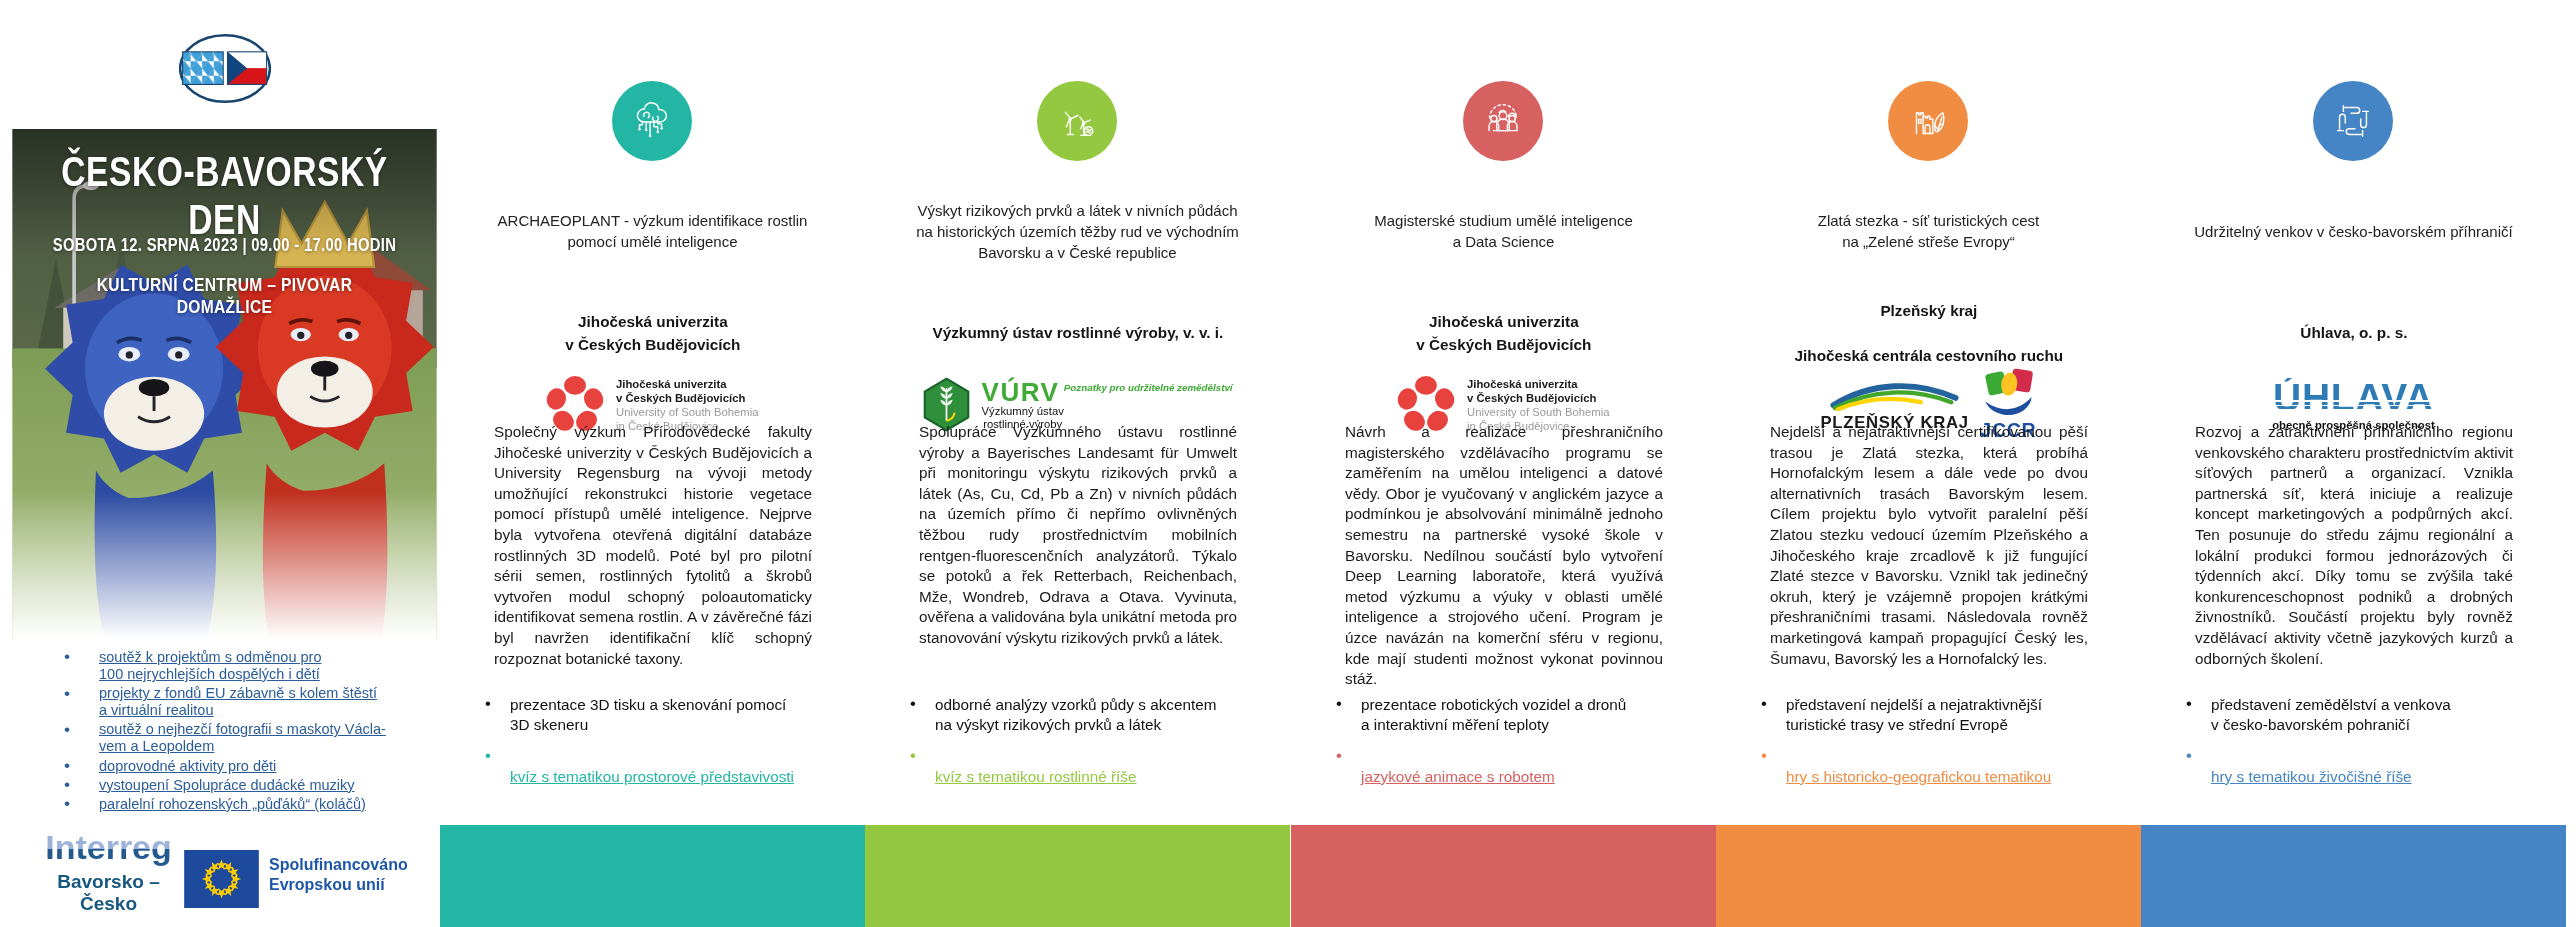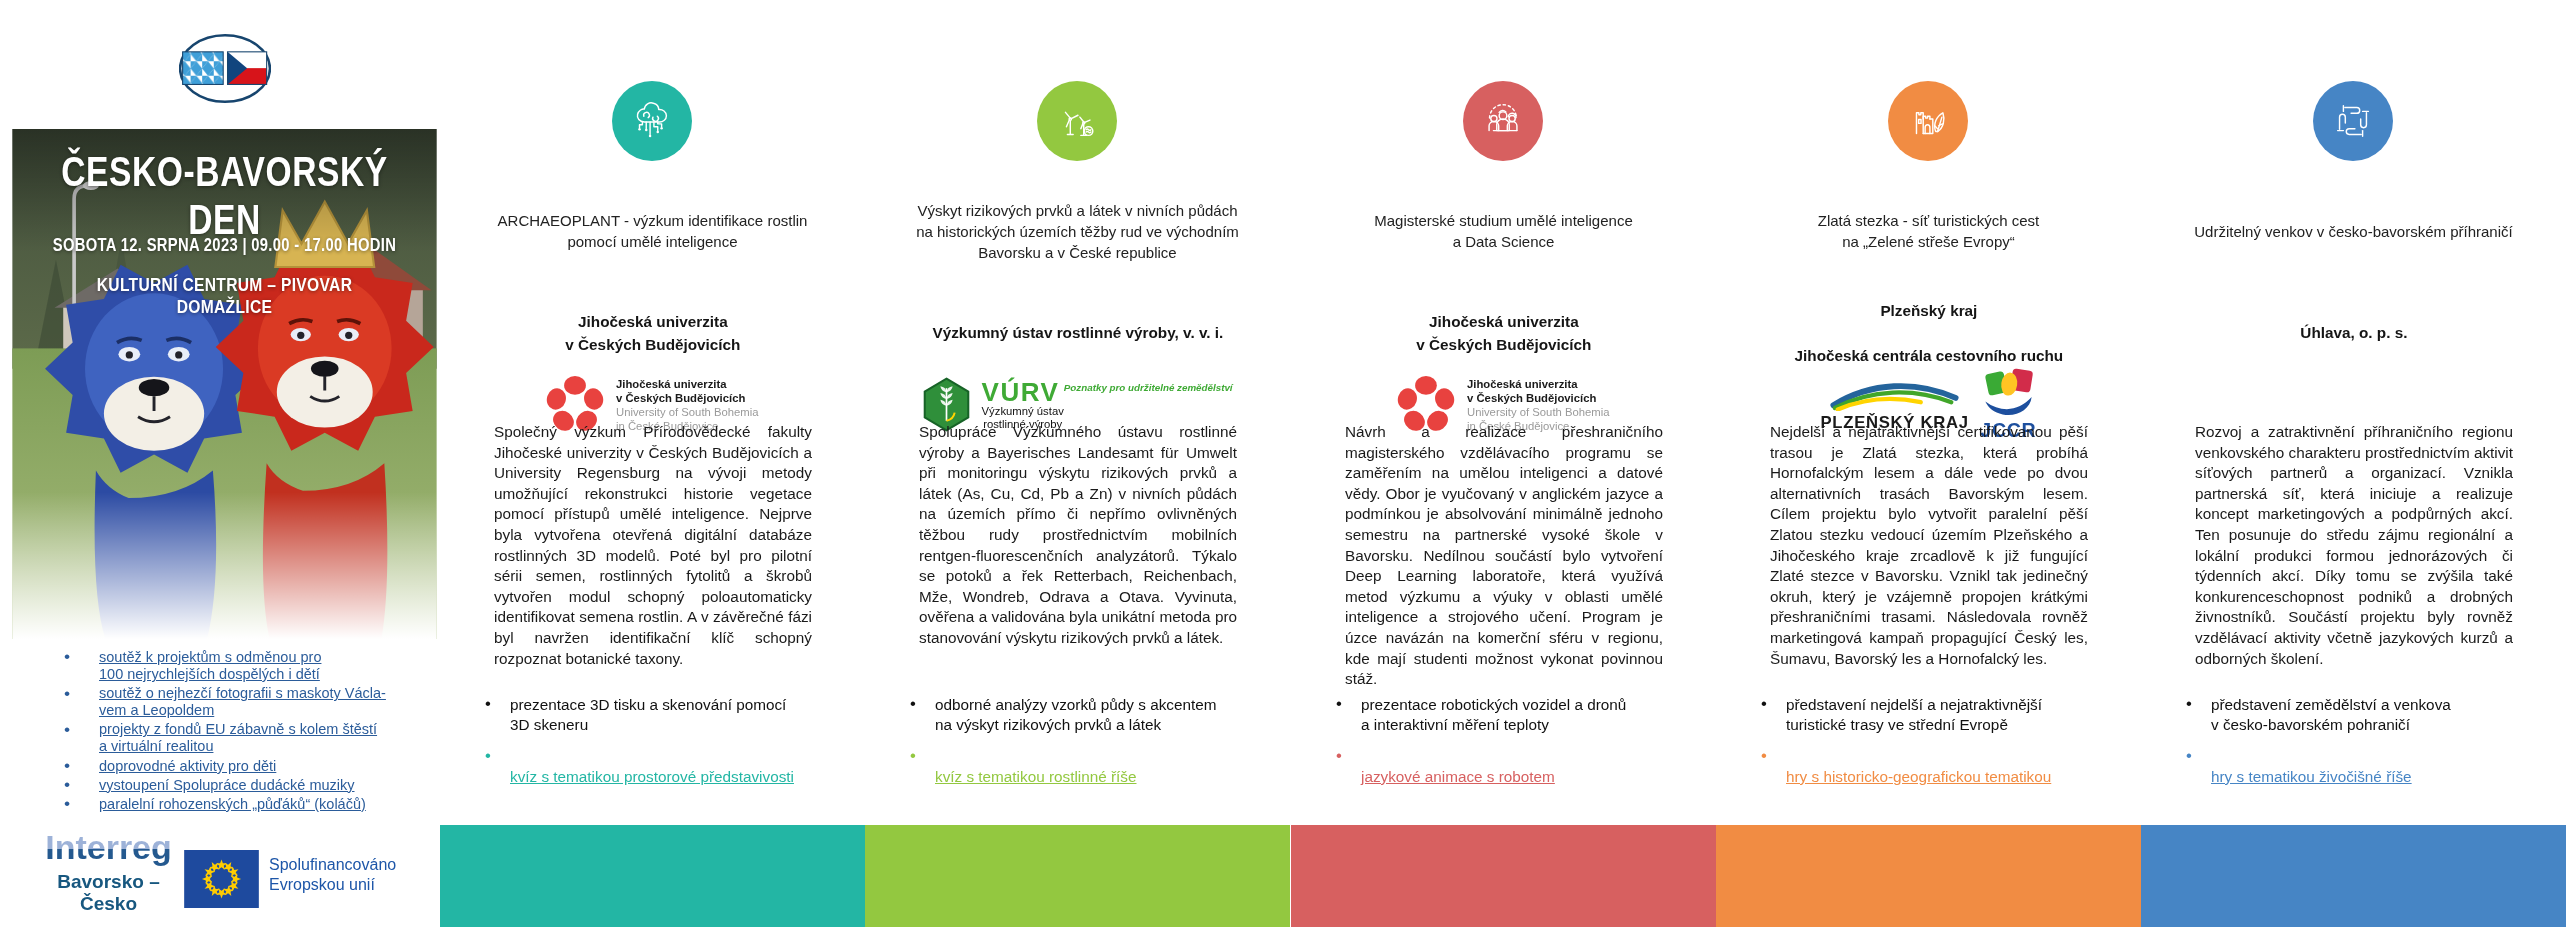--- a/index.html
+++ b/index.html
@@ -21,21 +21,21 @@
               color:#2b5c9a;font-size:14.5px;line-height:17px;}
   .activities li{position:relative;padding-left:57px;margin-bottom:2.2px;white-space:pre-line;text-decoration:underline;}
   .activities li::before{content:"•";position:absolute;left:22px;top:-0.7px;font-size:17.4px;}
 
   .interreg{position:absolute;left:36px;top:830px;width:145px;text-align:center;}
   .interreg-word{font-size:34px;font-weight:bold;line-height:1.05;letter-spacing:0;
      background:linear-gradient(#9db2d8 0 52%,#24598f 52% 100%);
      -webkit-background-clip:text;background-clip:text;color:transparent;}
   .interreg-region{font-size:19px;font-weight:bold;color:#17577f;margin-top:5.8px;}
   .eu-flag{position:absolute;left:184px;top:850px;width:75px;height:58px;}
-  .eu-text{position:absolute;left:269px;top:855px;font-size:16px;font-weight:normal;color:#1d56a8;
+  .eu-text{position:absolute;left:269px;top:855px;font-size:16px;font-weight:bold;color:#1d56a8;
            line-height:20.4px;white-space:pre-line;}
 
   
   .col{position:absolute;top:0;width:425px;height:928px;}
   .circle{position:absolute;left:172px;top:81px;width:80px;height:80px;border-radius:50%;
           background:var(--accent);display:flex;align-items:center;justify-content:center;}
   .circle svg{width:48px;height:48px;}
   .ptitle{position:absolute;left:29px;top:188px;width:367px;height:86px;display:flex;
           align-items:center;justify-content:center;text-align:center;font-size:15px;
           line-height:21px;color:#222;white-space:pre-line;}
@@ -175,24 +175,24 @@
         <rect x="0" y="500" width="584" height="202" fill="url(#fade)"></rect>
       </svg>
       <div class="ph-head event-title" style="position:absolute;">ČESKO-BAVORSKÝ DEN</div>
       <div class="ph-head event-date" style="position:absolute;">SOBOTA 12. SRPNA 2023  |  09.00 - 17.00 HODIN</div>
       <div class="ph-head event-venue" style="position:absolute;">KULTURNÍ CENTRUM – PIVOVAR DOMAŽLICE</div>
     </div>
 
     <ul class="activities">
       <li>soutěž k projektům s odměnou pro
 100 nejrychlejších dospělých i dětí</li>
+      <li>projekty z fondů EU zábavně s kolem štěstí
+a virtuální realitou</li>
       <li>soutěž o nejhezčí fotografii s maskoty Václa-
 vem a Leopoldem</li>
-      <li>projekty z fondů EU zábavně s kolem štěstí
-a virtuální realitou</li>
       <li>doprovodné aktivity pro děti</li>
       <li>vystoupení Spolupráce dudácké muziky</li>
       <li>paralelní rohozenských „půďáků“ (koláčů)</li>
     </ul>
 
     <div class="interreg">
       <div class="interreg-word">Interreg</div>
       <div class="interreg-region">Bavorsko – Česko</div>
     </div>
 
@@ -413,20 +413,26 @@
         <path d="M78,33 V58 a6,6 0 0 1 -12,0 V46"></path>
           <path d="M82,30 H70"></path>
         <path d="M67,78 H42 a6,6 0 0 1 0,-12 H54"></path>
           <path d="M70,82 V70"></path>
         <path d="M22,67 V42 a6,6 0 0 1 12,0 V54"></path>
           <path d="M18,70 H30"></path>
       </svg>
     </div>
     <div class="ptitle">Udržitelný venkov v česko-bavorském příhraničí</div>
     <div class="org">Úhlava, o. p. s.</div>
+    <div class="logo">
+      <div class="uhlava">
+        <div class="uhlava-word">ÚHLAVA</div>
+        <div class="uhlava-tag">obecně prospěšná společnost</div>
+      </div>
+    </div>
     <p class="desc">Rozvoj a zatraktivnění příhraničního regionu venkovského charakteru prostřednictvím aktivit síťových partnerů a organizací. Vznikla partnerská síť, která iniciuje a realizuje koncept marketingových a podpůrných akcí. Ten posunuje do středu zájmu regionální a lokální produkci formou jednorázových či týdenních akcí. Díky tomu se zvýšila také konkurenceschopnost podniků a drobných živnostníků. Součástí projektu byly rovněž vzdělávací aktivity včetně jazykových kurzů a odborných školení.</p>
     <div class="bullet-row act-row">představení zemědělství a venkova
 v česko-bavorském pohraničí</div>
     <div class="bullet-row link-row">
       <a>hry s tematikou živočišné říše</a>
     </div>
     <div class="stripe"></div>
   </section>
 
 </div>

